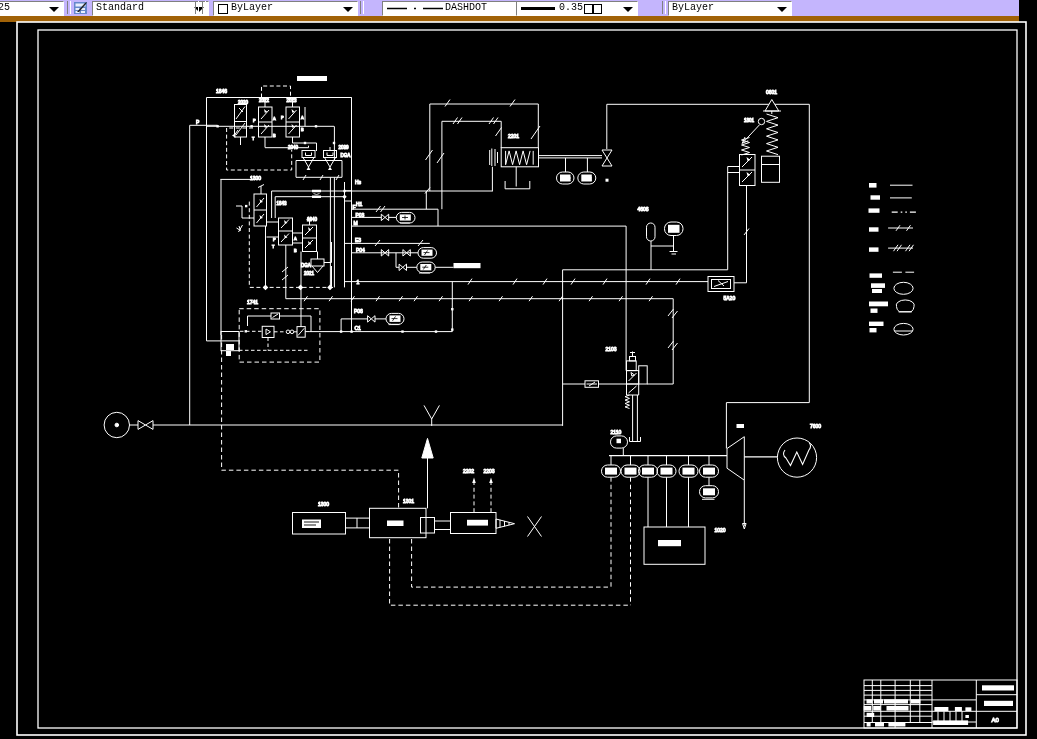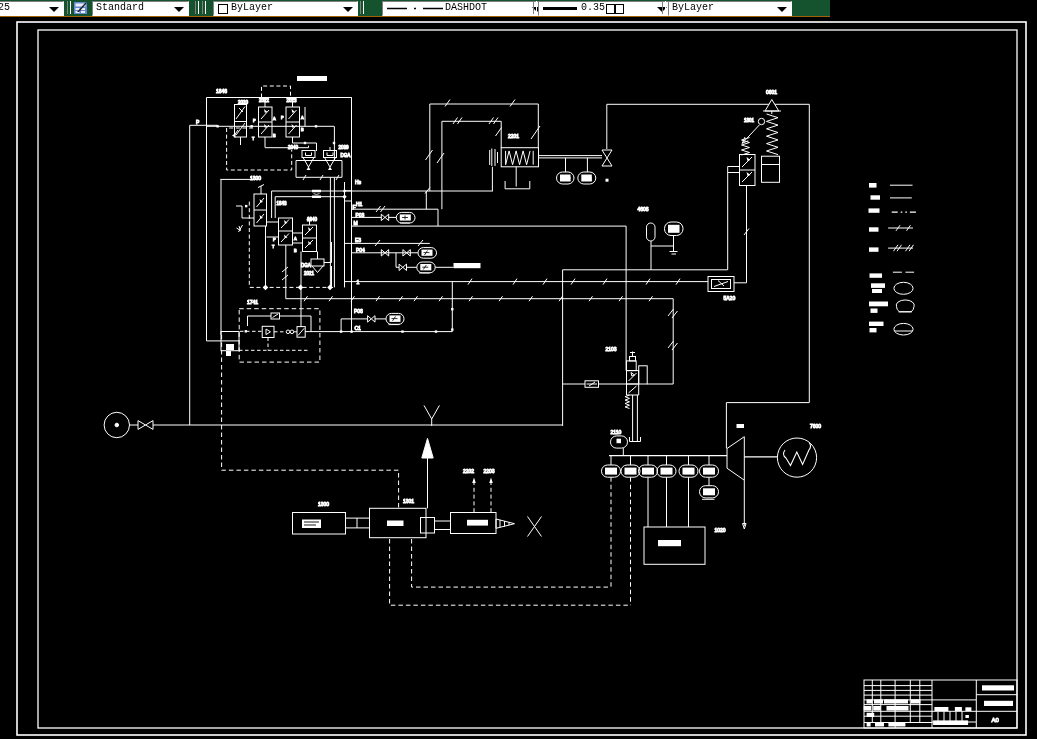--- a/index.html
+++ b/index.html
@@ -1,17 +1,17 @@
 <!DOCTYPE html>
 <html><head>
 <meta charset="utf-8">
 <style>
   html,body{margin:0;padding:0;background:#000;width:1037px;height:739px;overflow:hidden;}
   body{font-family:"Liberation Sans",sans-serif;}
-  #toolbar{position:absolute;left:0;top:0;width:830px;height:16px;background:#14532d;border-bottom:1px solid #a16207;}
+  #toolbar{position:absolute;left:0;top:0;width:1019px;height:16px;background:#c4b5fd;border-bottom:6px solid #a16207;}
   .combo{position:absolute;top:1px;height:13px;background:#fff;border-top:1px solid #808080;border-left:1px solid #808080;border-bottom:1px solid #fff;border-right:1px solid #fff;font-size:10px;font-family:"Liberation Mono",monospace;color:#000;}
   .combo .txt{position:absolute;left:3px;top:0px;white-space:nowrap;}
   .arrowbtn{position:absolute;right:3px;top:1px;width:12px;height:11px;}
   .arrowbtn:after{content:"";position:absolute;left:1px;top:4px;border-left:5px solid transparent;border-right:5px solid transparent;border-top:5px solid #000;}
   .sep{position:absolute;top:1px;width:2px;height:13px;border-left:1px solid #808080;border-right:1px solid #fff;}
   svg{position:absolute;left:0;top:16px;}
   svg text{font-family:"Liberation Sans",sans-serif;fill:#fff;}
 </style>
 </head>
 <body>
@@ -27,21 +27,21 @@
   <svg style="position:absolute;left:74px;top:1px;" width="14" height="14" viewBox="0 0 14 14">
     <rect x="0" y="1" width="13" height="12" fill="#6688cc"></rect>
     <rect x="1.5" y="2.5" width="10" height="3" fill="#e8eefd"></rect>
     <rect x="1.5" y="7" width="4" height="2" fill="#e8eefd"></rect>
     <rect x="7" y="7" width="4" height="2" fill="#e8eefd"></rect>
     <rect x="1.5" y="10" width="4" height="2" fill="#e8eefd"></rect>
     <rect x="7" y="10" width="4" height="2" fill="#e8eefd"></rect>
     <path d="M3,11 L11,2 L13,1 L12,3 L5,11 Z" fill="#222"></path>
   </svg>
 
-  <div class="combo" style="left:92px;width:95px;">
+  <div class="combo" style="left:92px;width:95px;padding-left:20px;">
       <span class="txt">Standard</span>
       <span class="arrowbtn"></span>
     </div>
   <div class="sep" style="left:195px;"></div>
   <div class="sep" style="left:202px;"></div>
 
   <div class="combo" style="left:213px;width:143px;">
       <span style="position:absolute;left:4px;top:2px;width:8px;height:8px;border:1px solid #000;background:#fff;"></span>
       <span class="txt" style="left:17px;">ByLayer</span>
       <span class="arrowbtn"></span>
@@ -50,21 +50,21 @@
 
   <div class="combo" style="left:366px;width:163px;margin-left:16px;">
     <svg width="60" height="13" style="position:absolute;left:2px;top:0;">
         <path d="M2,6.5 H22 M29,6.5 h2 M38,6.5 H58" stroke="#000" stroke-width="1.4"></path>
       </svg>
     <span class="txt" style="left:62px;">DASHDOT</span>
       <span class="arrowbtn"></span>
     </div>
   <div class="sep" style="left:533px;"></div>
 
-  <div class="combo" style="left:538px;width:120px;padding-left:12px;">
+  <div class="combo" style="left:516px;width:120px;">
     <svg width="40" height="13" style="position:absolute;left:2px;top:0;">
         <path d="M2,6.5 H36" stroke="#000" stroke-width="3"></path>
       </svg>
     <span class="txt" style="left:42px;">0.35</span>
     <span style="position:absolute;left:67px;top:2px;width:7px;height:8px;border:1px solid #000;"></span>
     <span style="position:absolute;left:76px;top:2px;width:7px;height:8px;border:1px solid #000;"></span>
     <span class="arrowbtn"></span>
     </div>
   <div class="sep" style="left:662px;"></div>
 

